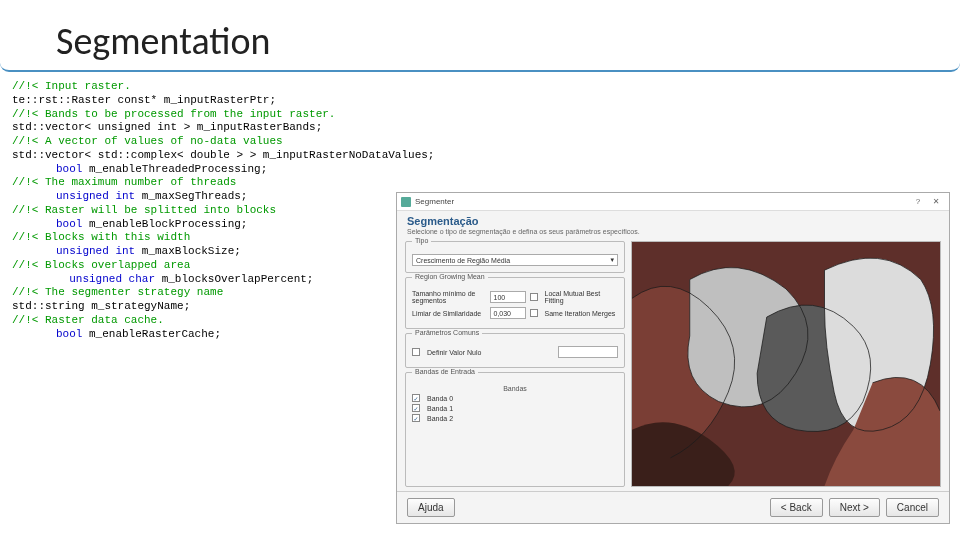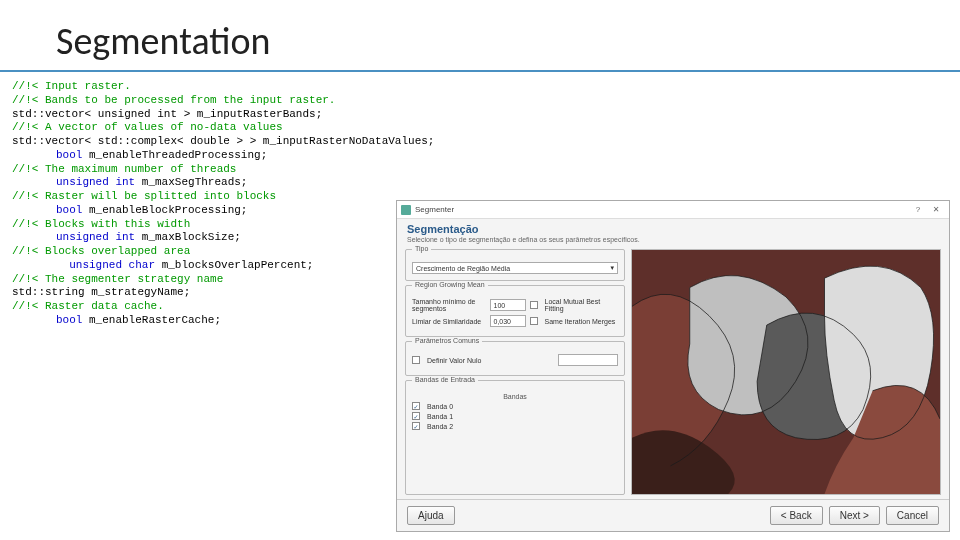--- a/index.html
+++ b/index.html
@@ -1,21 +1,21 @@
 <!DOCTYPE html>
 <html><head>
 <meta charset="utf-8">
 <style>
 * { box-sizing: border-box; margin: 0; padding: 0; }
 body { width: 960px; height: 540px; background: #fff; font-family: Arial, sans-serif; position: relative; overflow: hidden; }
-.slide-title { font-family: "Calibri Light", Calibri, sans-serif; font-size: 38px; font-weight: 300; color: #222; padding: 18px 0 6px 56px; border-bottom: 2px solid #4a90c2; margin-bottom: 8px; }
+.slide-title { font-family: "Calibri Light", Calibri, sans-serif; font-size: 38px; font-weight: 300; color: #222; padding: 18px 0 6px 56px; border-bottom: 2px solid #4a90c2; margin-bottom: 8px; border-radius: 9px; }
 .code-block { font-family: "Courier New", monospace; font-size: 11px; line-height: 1.25; padding: 0 0 0 12px; color: #000; font-weight: normal; }
 .code-block .green { color: #009900; }
 .code-block .blue { color: #0000cc; padding-left: 44px; }
-.dialog { position: absolute; top: 200px; left: 396px; width: 554px; height: 332px; border: 1px solid #aaa; background: #f4f4f4; font-family: Tahoma, sans-serif; font-size: 8px; color: #333; display: flex; flex-direction: column; }
+.dialog { position: absolute; top: 192px; left: 396px; width: 554px; height: 332px; border: 1px solid #aaa; background: #f4f4f4; font-family: Tahoma, sans-serif; font-size: 8px; color: #333; display: flex; flex-direction: column; }
 .dialog-titlebar { height: 18px; background: #fff; border-bottom: 1px solid #ddd; display: flex; align-items: center; padding: 0 4px; }
 .dialog-titlebar .title { flex: 1; font-size: 8px; color: #444; }
 .dialog-titlebar .ctrl { width: 18px; text-align: center; color: #666; cursor: default; }
 .dialog-subtitle { padding: 4px 10px 2px 10px; }
 .dialog-subtitle .main { font-size: 11px; font-weight: bold; color: #2b5b8a; }
 .dialog-subtitle .desc { font-size: 7px; color: #666; margin-top: 1px; }
 .dialog-body { flex: 1; display: flex; padding: 4px 8px; gap: 6px; }
 .dialog-left { width: 220px; display: flex; flex-direction: column; gap: 4px; }
 .dialog-right { flex: 1; position: relative; background: #fff; border: 1px solid #bbb; }
 .groupbox { border: 1px solid #bbb; border-radius: 2px; padding: 12px 6px 6px 6px; position: relative; background: #f4f4f4; font-size: 7px; }
@@ -35,20 +35,21 @@
 
 .preview-canvas { position:absolute; inset:0; }
 </style>
 </head>
 <body>
 
 <div class="slide-title">Segmentation</div>
 
 <div class="code-block">
 <div class="green">//!&lt; Input raster.</div>
+<div>te::rst::Raster const* m_inputRasterPtr;</div>
 <div class="green">//!&lt; Bands to be processed from the input raster.</div>
 <div>std::vector&lt; unsigned int &gt; m_inputRasterBands;</div>
 <div class="green">//!&lt; A vector of values of no-data values</div>
 <div>std::vector&lt; std::complex&lt; double &gt; &gt; m_inputRasterNoDataValues;</div>
 <div><span class="blue">bool</span> m_enableThreadedProcessing;</div>
 <div class="green">//!&lt; The maximum number of threads</div>
 <div><span class="blue">unsigned int</span> m_maxSegThreads;</div>
 <div class="green">//!&lt; Raster will be splitted into blocks</div>
 <div><span class="blue">bool</span> m_enableBlockProcessing;</div>
 <div class="green">//!&lt; Blocks with this width</div>

